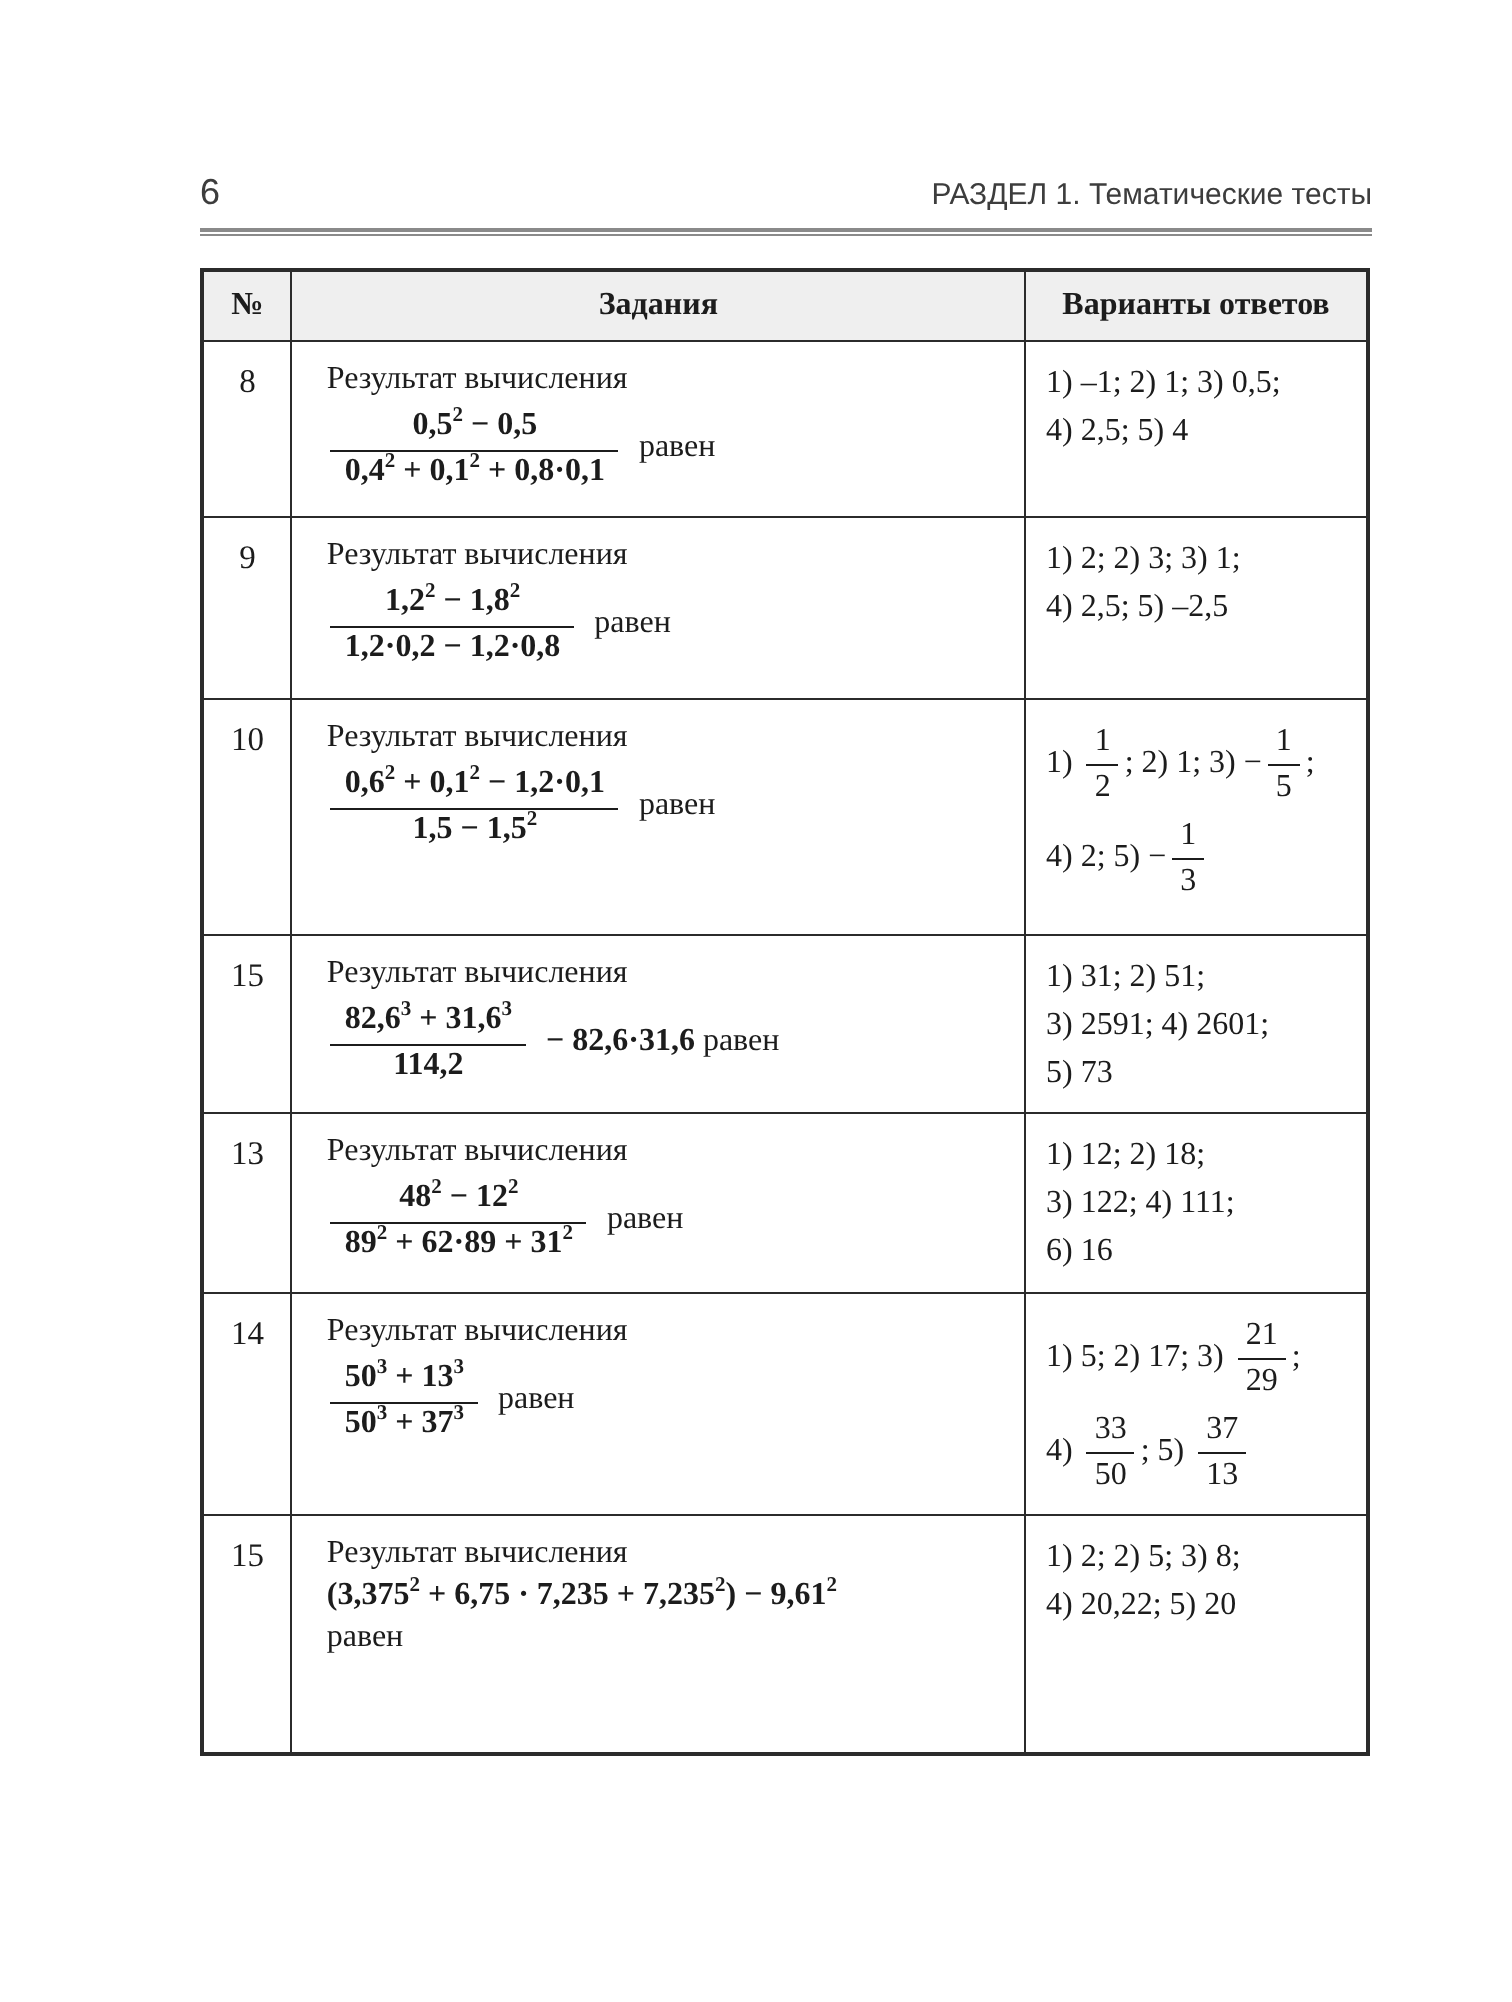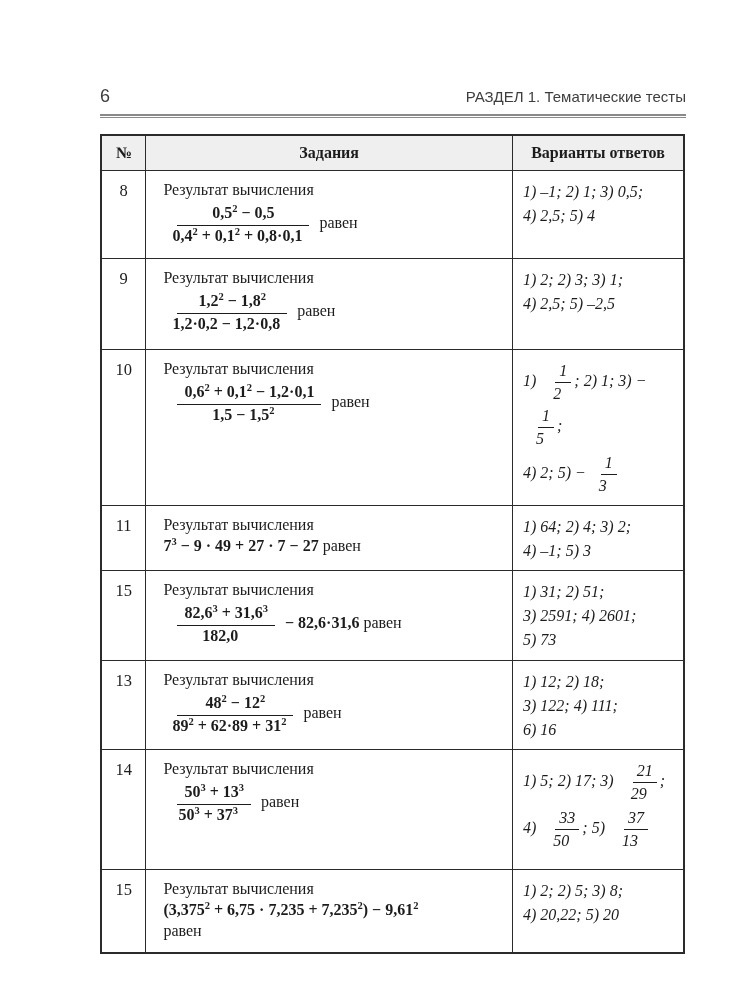--- a/index.html
+++ b/index.html
@@ -37,31 +37,31 @@
   th,td{border:1px solid var(--border);}
   thead tr{height:35px;}
   th{
     background:var(--header-bg);
     font-size:16px;font-weight:bold;text-align:center;
     padding:4px 2px;
   }
   td{vertical-align:top;font-size:16px;}
   td.cnum{text-align:center;padding-top:10px;font-size:16.5px;width:45px;}
   td.ctask{padding:9px 8px 8px 17px;}
-  td.cans{padding:8px 6px 6px 10px;line-height:1.38;font-style:italic;}
+  td.cans{padding:8px 6px 6px 10px;line-height:1.38;}
   .tline{margin:3px 0;}
   .tline:first-child{margin-top:1px;}
   .aline{margin:2px 0;}
   b.math{font-weight:bold;}
   sup{font-size:10.5px;line-height:0;}
   .frac{
     display:inline-block;vertical-align:middle;text-align:center;
     margin:1px 6px 1px 2px;line-height:1.25;
   }
-  .frac .fnum{display:block;padding:0 7px 2px;border-bottom:1.5px solid currentColor;margin-left:12px;}
+  .frac .fnum{display:block;padding:0 7px 2px;border-bottom:1.5px solid currentColor;}
   .frac .fden{display:block;padding:0 7px 0;}
   td.cans .frac{margin:1px 3px;}
   td.cans .frac .fnum{padding:0 4px 1px;border-bottom-width:1px;}
   td.cans .frac .fden{padding:1px 4px 0;}
   
   #rows tr:nth-child(1){height:85px;}
   #rows tr:nth-child(2){height:91px;}
   #rows tr:nth-child(3){height:118px;}
   #rows tr:nth-child(4){height:58px;}
   #rows tr:nth-child(5){height:90px;}
@@ -122,35 +122,24 @@
             <td class="ctask">
               <div class="tline">Результат вычисления</div>
               <div class="tline"><b class="math"><span class="frac"><span class="fnum">0,6<sup>2</sup> + 0,1<sup>2</sup> − 1,2·0,1</span><span class="fden">1,5 − 1,5<sup>2</sup></span></span></b> равен</div>
             </td>
             <td class="cans">
               <div class="aline">1) <span class="frac"><span class="fnum">1</span><span class="fden">2</span></span>; 2) 1; 3) −<span class="frac"><span class="fnum">1</span><span class="fden">5</span></span>;</div>
               <div class="aline">4) 2; 5) −<span class="frac"><span class="fnum">1</span><span class="fden">3</span></span></div>
             </td>
           </tr>
           <tr>
-            <td class="cnum">11</td>
-            <td class="ctask">
-              <div class="tline">Результат вычисления</div>
-              <div class="tline"><b class="math">7<sup>3</sup> − 9 · 49 + 27 · 7 − 27</b> равен</div>
-            </td>
-            <td class="cans">
-              <div class="aline">1) 64; 2) 4; 3) 2;</div>
-              <div class="aline">4) –1; 5) 3</div>
-            </td>
-          </tr>
-          <tr>
             <td class="cnum">15</td>
             <td class="ctask">
               <div class="tline">Результат вычисления</div>
-              <div class="tline"><b class="math"><span class="frac"><span class="fnum">82,6<sup>3</sup> + 31,6<sup>3</sup></span><span class="fden">182,0</span></span> − 82,6·31,6</b> равен</div>
+              <div class="tline"><b class="math"><span class="frac"><span class="fnum">82,6<sup>3</sup> + 31,6<sup>3</sup></span><span class="fden">114,2</span></span> − 82,6·31,6</b> равен</div>
             </td>
             <td class="cans">
               <div class="aline">1) 31; 2) 51;</div>
               <div class="aline">3) 2591; 4) 2601;</div>
               <div class="aline">5) 73</div>
             </td>
           </tr>
           <tr>
             <td class="cnum">13</td>
             <td class="ctask">

